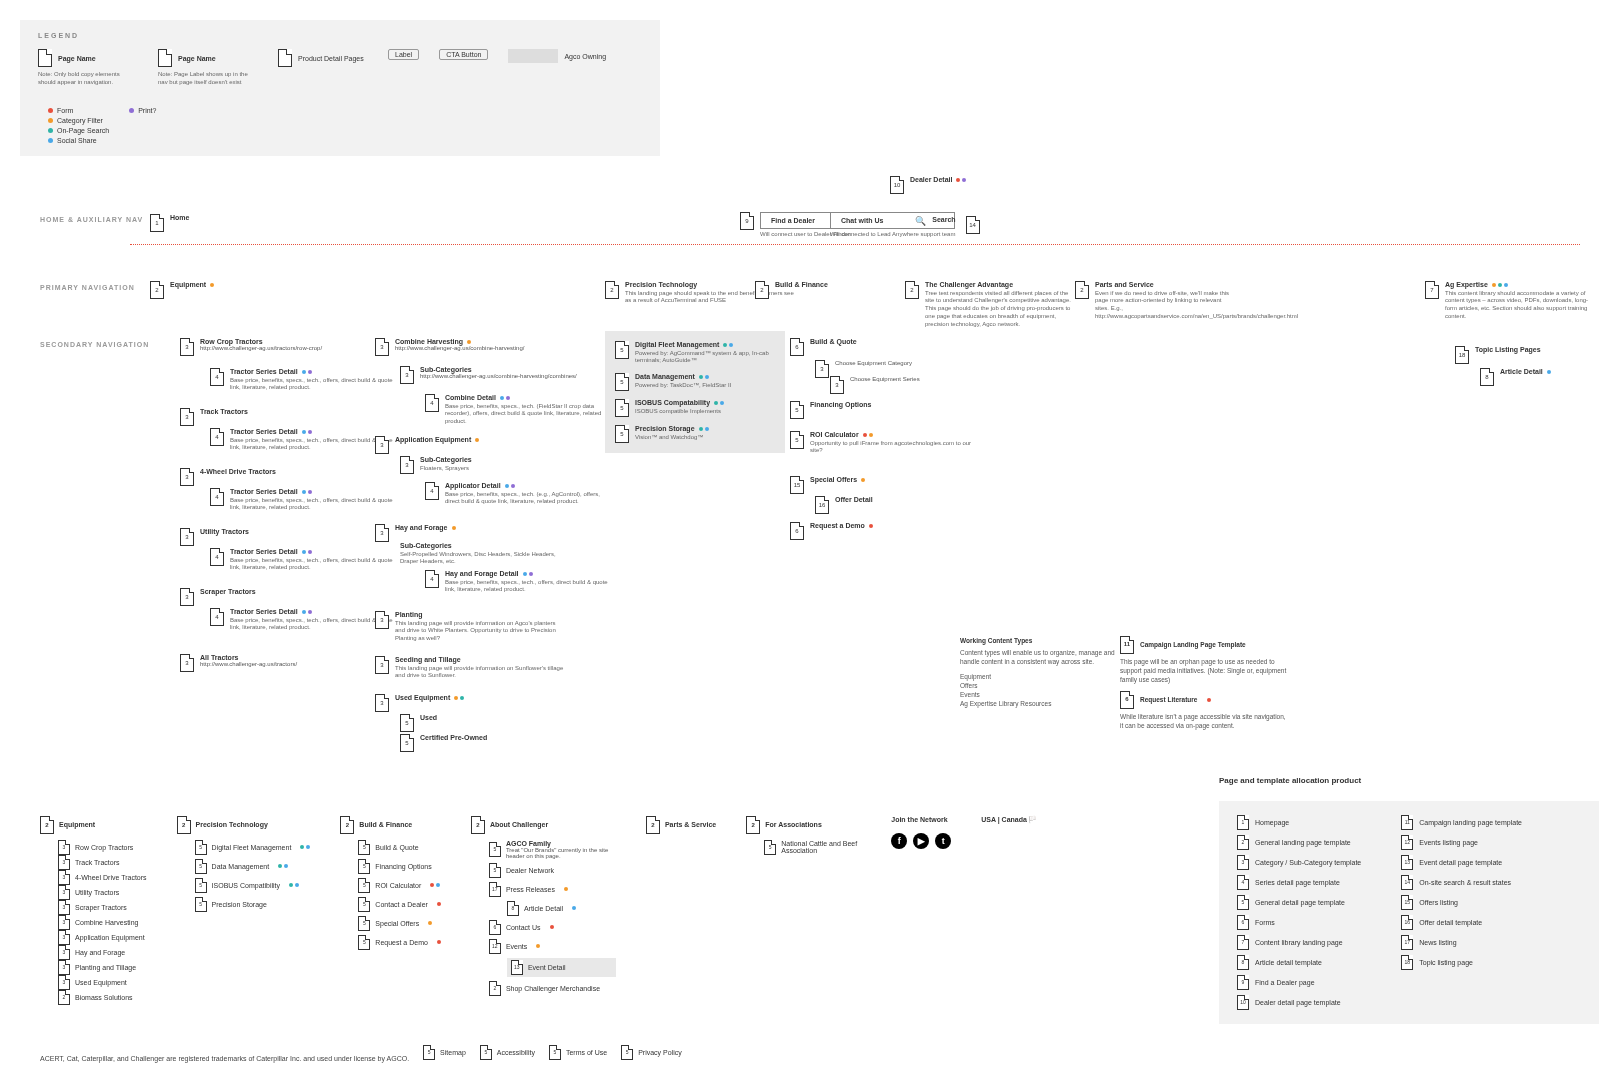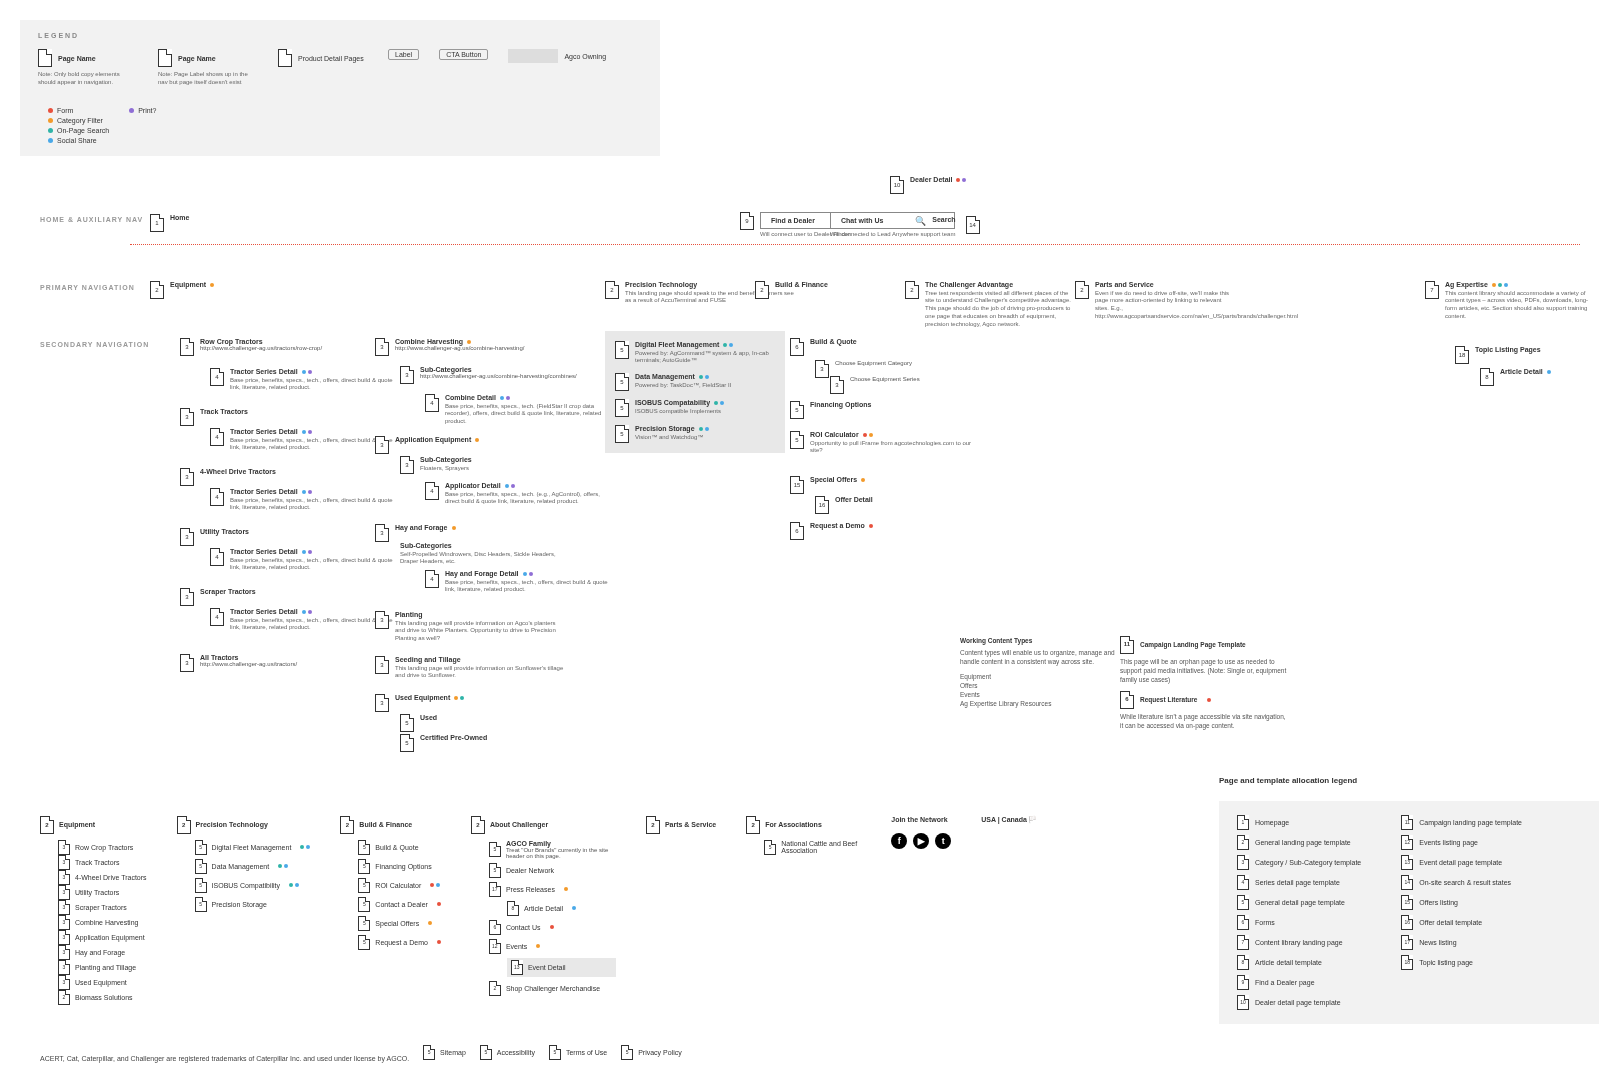--- a/index.html
+++ b/index.html
@@ -796,21 +796,21 @@
           <span>Terms of Use</span>
         </span>
     <span class="footer-item">
           <span class="num-box">5</span>
           <span>Privacy Policy</span>
         </span>
   </div>
 </div>
 
 <div style="display:flex; flex-direction:column; gap:6px;">
-  <div class="alloc-title">Page and template allocation legend</div>
+  <div class="alloc-title">Page and template allocation product</div>
   <div class="alloc-legend">
     <div class="alloc-grid">
       <div class="alloc-col" id="alloc-left">
             <div class="alloc-item">
               <span class="num-box">1</span>
               <span>Homepage</span>
             </div>
             <div class="alloc-item">
               <span class="num-box">2</span>
               <span>General landing page template</span>

